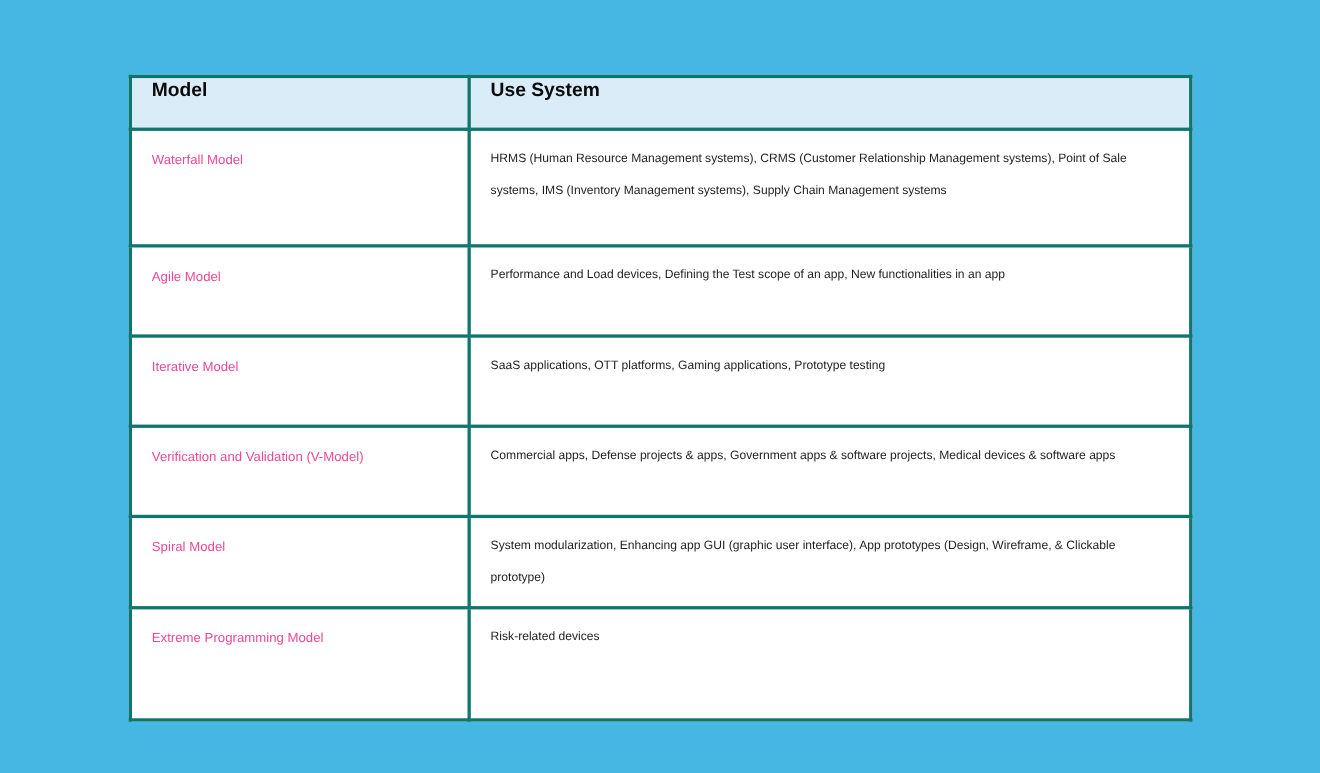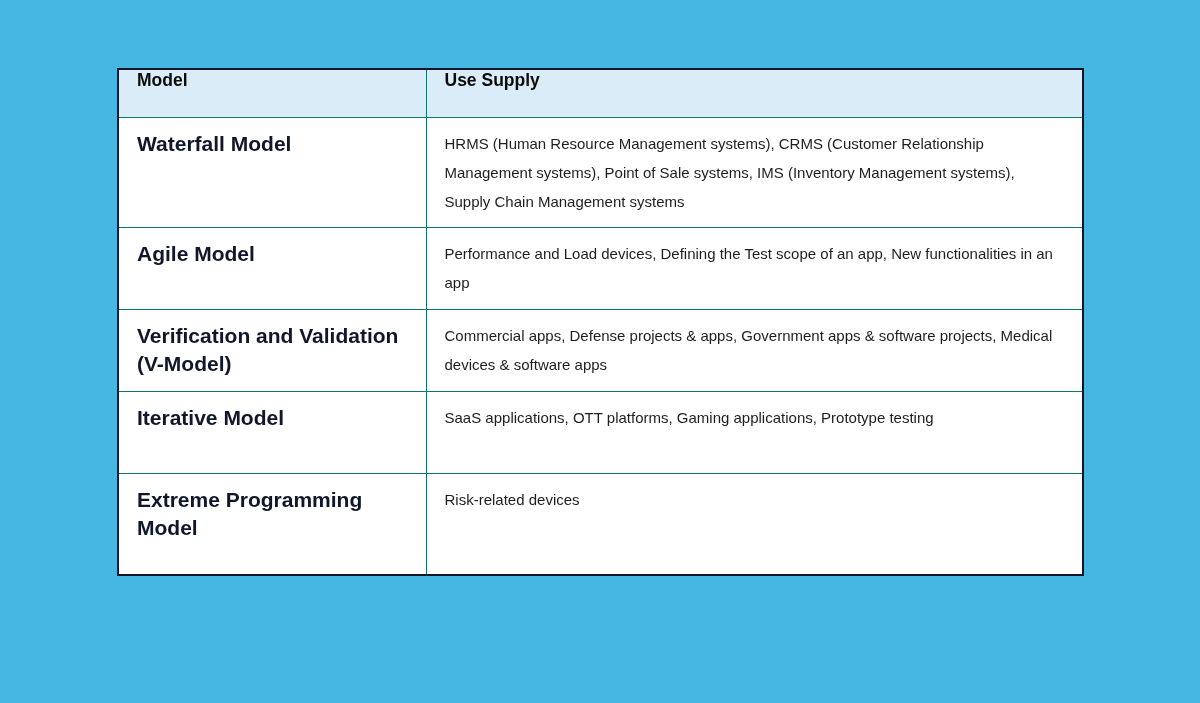--- a/index.html
+++ b/index.html
@@ -22,83 +22,87 @@
   }
   table.models-table {
     border-collapse: collapse;
     width: 100%;
     table-layout: fixed;
     background: #ffffff;
     border: 2px solid #141628;
   }
   table.models-table th,
   table.models-table td {
-    border: 1px solid #0f766e;
+    border: 3px solid #0f766e;
     text-align: left;
     vertical-align: top;
     box-sizing: border-box;
   }
   .col-model { width: 308px; }
   thead th {
     background: #d9ecf7;
     height: 48px;
     vertical-align: middle;
     padding: 0 18px;
     font-size: 17.5px;
     font-weight: bold;
     color: #0b0b0b;
   }
   td.model-cell {
-    font-weight: bold;
-    font-size: 21px;
+    font-weight: normal;
+    font-size: 12px;
     line-height: 28px;
-    color: #0f172a;
+    color: #ec4899;
     padding: 12px 18px 12px 18px;
   }
   td.usecase-cell {
-    font-size: 15px;
+    font-size: 11px;
     line-height: 29px;
     color: #1e1e1e;
     padding: 11px 18px 11px 18px;
   }
   tr.row-waterfall { height: 106px; }
   tr.row-mid { height: 82px; margin-top: 20px; }
   tr.row-last { height: 102px; margin-top: 34px; }
 </style>
 </head>
 <body>
 
 <div class="table-wrap">
   <table class="models-table">
     <colgroup>
       <col class="col-model">
       <col class="col-usecases">
     </colgroup>
     <thead>
       <tr>
         <th>Model</th>
-        <th>Use Supply</th>
+        <th>Use System</th>
       </tr>
     </thead>
     <tbody>
       <tr class="row-waterfall">
         <td class="model-cell">Waterfall Model</td>
         <td class="usecase-cell">HRMS (Human Resource Management systems), CRMS (Customer Relationship Management systems), Point of Sale systems, IMS (Inventory Management systems), Supply Chain Management systems</td>
       </tr>
       <tr class="row-mid">
         <td class="model-cell">Agile Model</td>
         <td class="usecase-cell">Performance and Load devices, Defining the Test scope of an app, New functionalities in an app</td>
       </tr>
       <tr class="row-mid">
+        <td class="model-cell">Iterative Model</td>
+        <td class="usecase-cell">SaaS applications, OTT platforms, Gaming applications, Prototype testing</td>
+      </tr>
+      <tr class="row-mid">
         <td class="model-cell">Verification and Validation (V-Model)</td>
         <td class="usecase-cell">Commercial apps, Defense projects &amp; apps, Government apps &amp; software projects, Medical devices &amp; software apps</td>
       </tr>
       <tr class="row-mid">
-        <td class="model-cell">Iterative Model</td>
-        <td class="usecase-cell">SaaS applications, OTT platforms, Gaming applications, Prototype testing</td>
+        <td class="model-cell">Spiral Model</td>
+        <td class="usecase-cell">System modularization, Enhancing app GUI (graphic user interface), App prototypes (Design, Wireframe, &amp; Clickable prototype)</td>
       </tr>
       <tr class="row-last">
         <td class="model-cell">Extreme Programming Model</td>
         <td class="usecase-cell">Risk-related devices</td>
       </tr>
     </tbody>
   </table>
 </div>
 
 </body></html>

